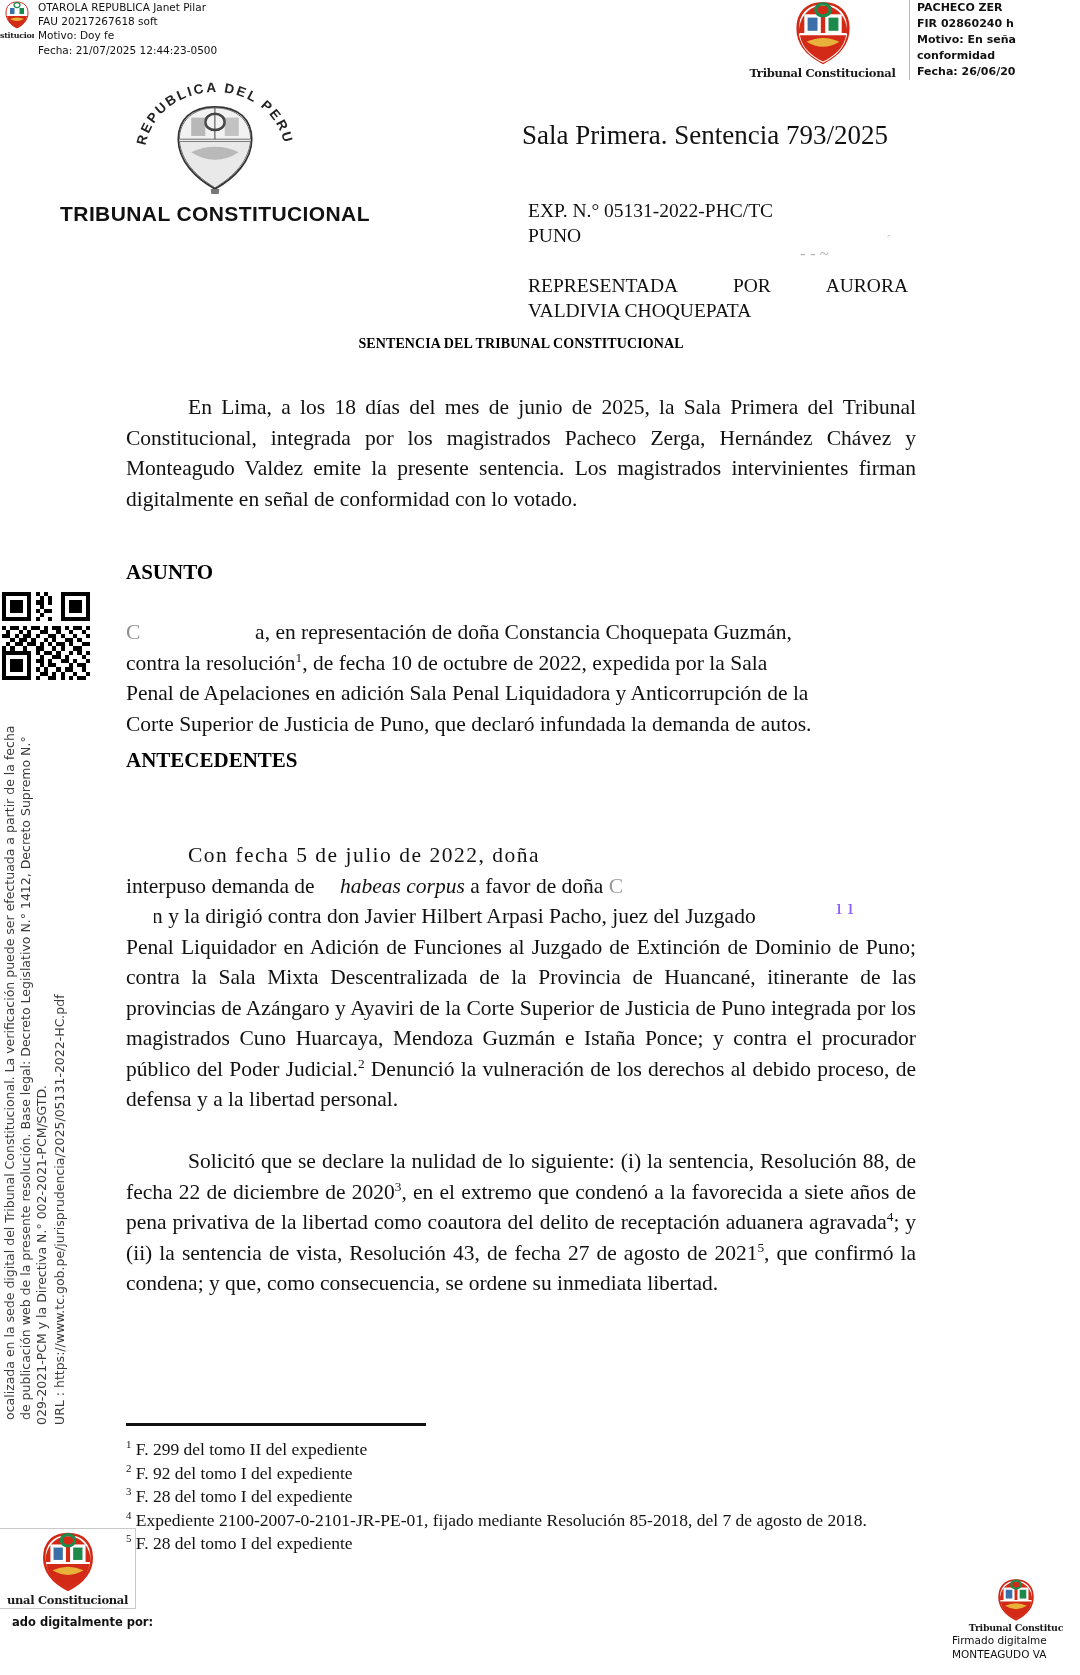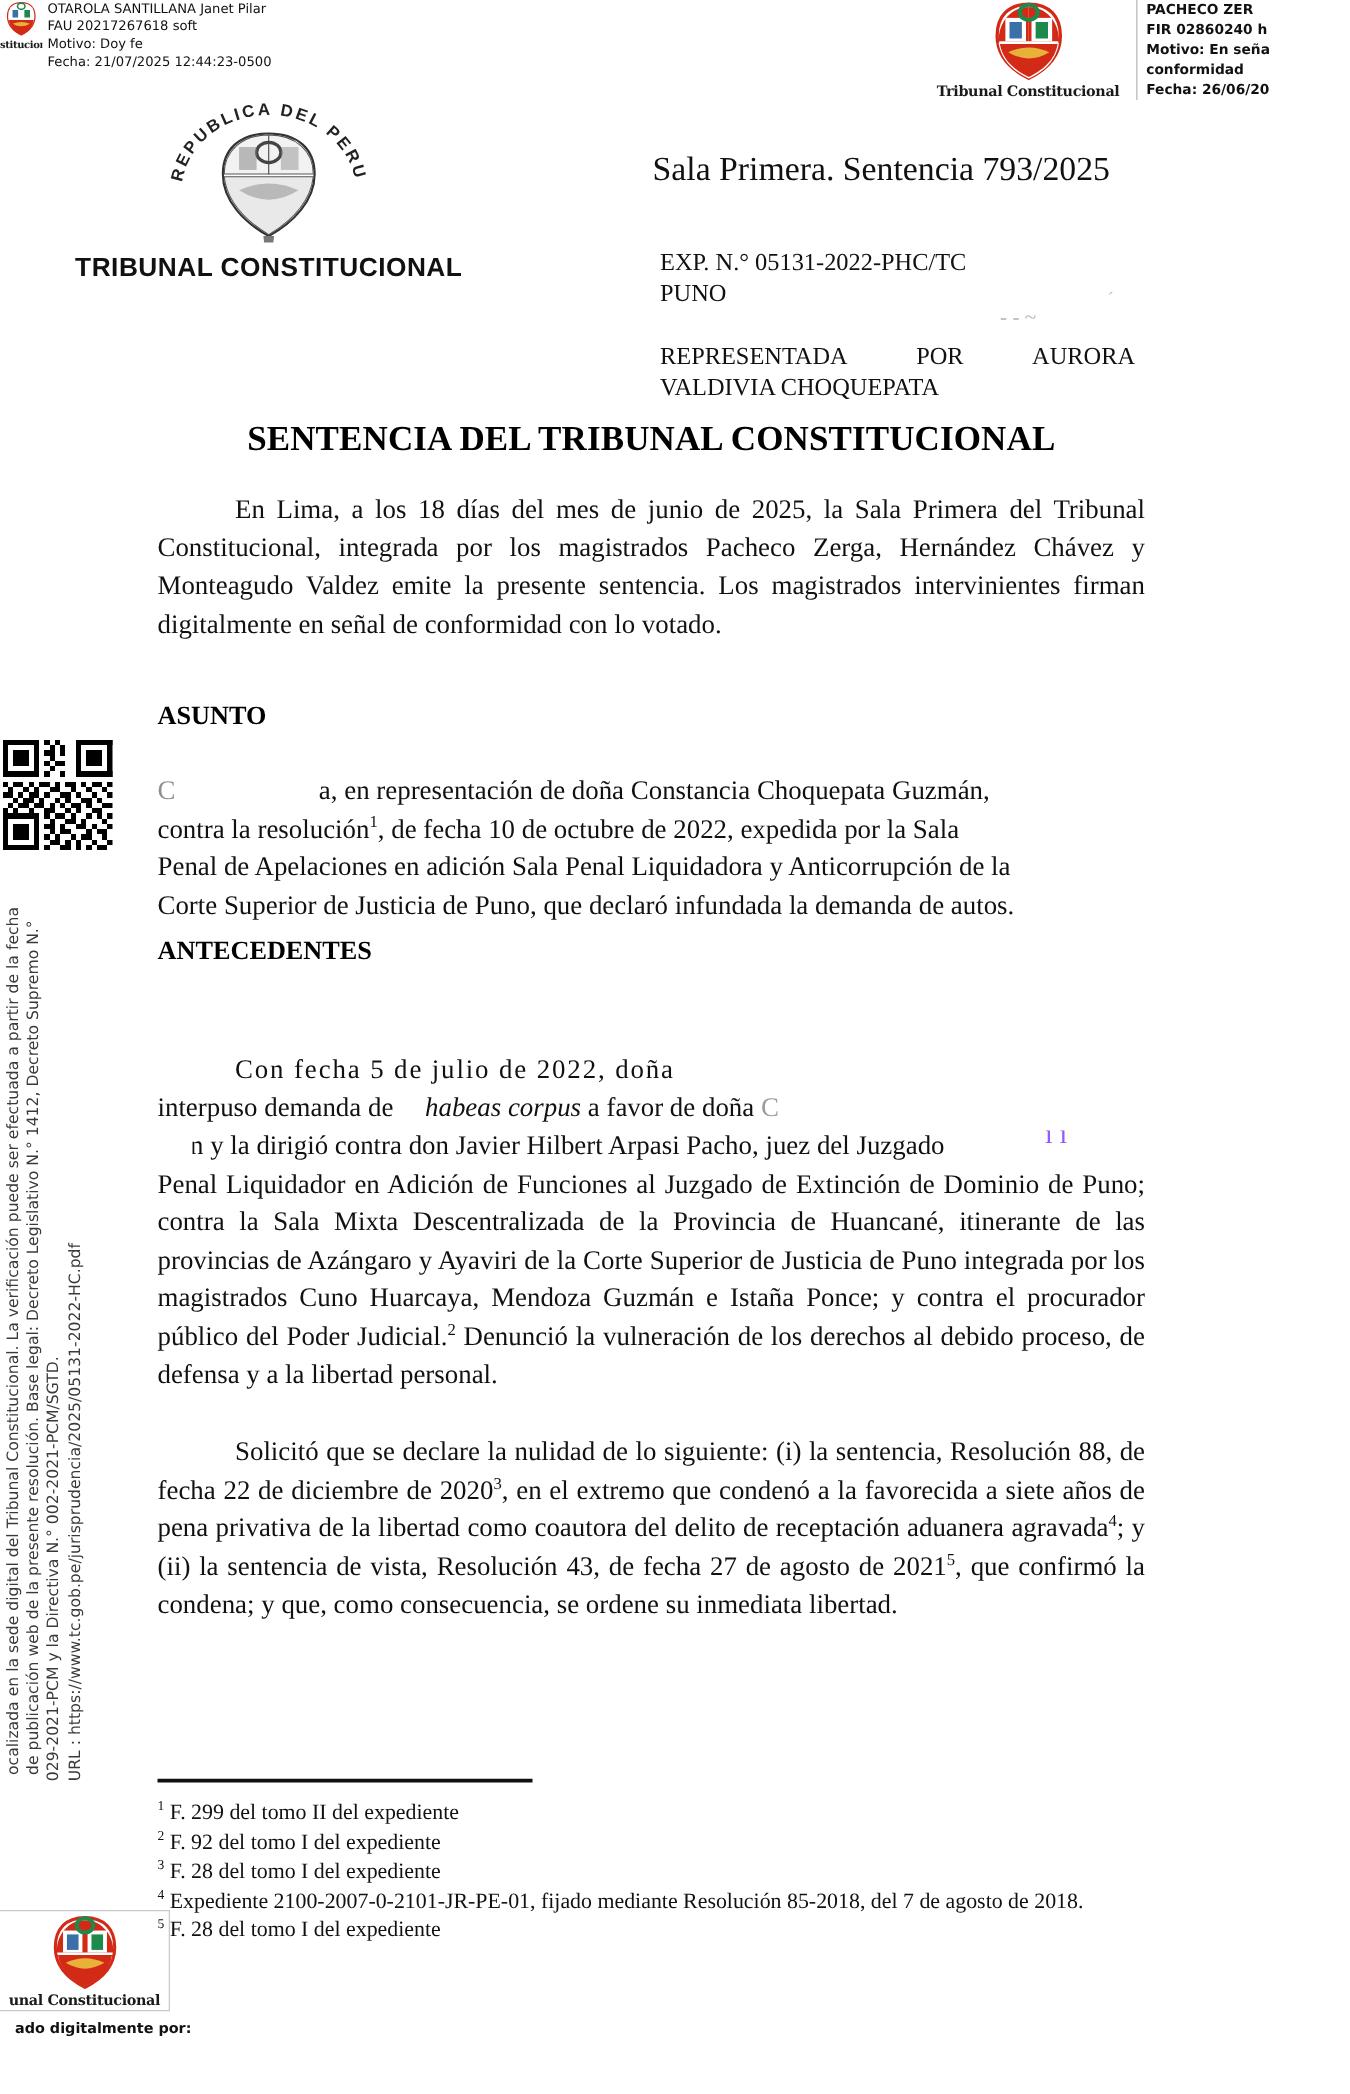--- a/index.html
+++ b/index.html
@@ -117,21 +117,21 @@
     text-align-last: justify;
   }
 
   
   .doc-title {
     position: absolute;
     left: 126px; top: 336px;
     width: 790px;
     text-align: center;
     font-weight: bold;
-    font-size: 28px;
+    font-size: 14px;
     letter-spacing: 0.1px;
     color: #000;
   }
   .para {
     position: absolute;
     width: 790px;
     left: 126px;
     font-size: 21.5px;
     line-height: 30.5px;
     text-align: justify;
@@ -278,21 +278,21 @@
         <rect x="32" y="12" width="16" height="18" fill="#ffffff"></rect>
         <path d="M10 32 L50 32 C48 44 40 52 30 56 C20 52 12 44 10 32 Z" fill="#d32a17"></path>
         <ellipse cx="30" cy="10" rx="6" ry="5" fill="none" stroke="#1b8a4a" stroke-width="2.5"></ellipse>
         <rect x="16" y="16" width="9" height="12" fill="#3a6fa8"></rect>
         <rect x="35" y="16" width="9" height="12" fill="#1b8a4a"></rect>
         <path d="M16 38 Q30 32 44 38 Q30 46 16 38 Z" fill="#e8b13a"></path>
       </svg>
       <div class="tc-gothic">stitucional</div>
     </div>
     <div class="sig-text">
-      <div>OTAROLA SANTILLANA Janet Pilar</div>
+      <div>OTAROLA REPUBLICA Janet Pilar</div>
       <div>FAU 20217267618 soft</div>
       <div>Motivo: Doy fe</div>
       <div>Fecha: 21/07/2025 12:44:23-0500</div>
     </div>
   </div>
 
   <div class="sig-tr">
     <div class="crest-block">
       <svg class="crest" width="66" height="66" viewBox="0 0 60 60">
         <path d="M30 3 C15 3 7 12 7 26 C7 41 18 51 30 57 C42 51 53 41 53 26 C53 12 45 3 30 3 Z" fill="#ffffff" stroke="#d32a17" stroke-width="2.4"></path>
@@ -545,14 +545,31 @@
         <ellipse cx="30" cy="9" rx="6.5" ry="5.5" fill="none" stroke="#1b8a4a" stroke-width="3"></ellipse>
         <rect x="16" y="16" width="9" height="12" fill="#3a6fa8"></rect>
         <rect x="35" y="16" width="9" height="12" fill="#1b8a4a"></rect>
         <path d="M15 38 Q30 31 45 38 Q30 47 15 38 Z" fill="#e8b13a"></path>
       </svg>
       <div class="tc-gothic-lg">unal Constitucional</div>
     </div>
     <div class="cap">ado digitalmente por:</div>
   </div>
 
+  <div class="sig-br">
+    <svg class="crest" width="44" height="44" viewBox="0 0 60 60">
+      <path d="M30 3 C15 3 7 12 7 26 C7 41 18 51 30 57 C42 51 53 41 53 26 C53 12 45 3 30 3 Z" fill="#ffffff" stroke="#d32a17" stroke-width="2.4"></path>
+      <path d="M8 30 L30 30 L30 5 C18 5 8 15 8 30 Z" fill="#d32a17"></path>
+      <path d="M52 30 L30 30 L30 5 C42 5 52 15 52 30 Z" fill="#d32a17"></path>
+      <rect x="13" y="13" width="15" height="17" fill="#ffffff"></rect>
+      <rect x="32" y="13" width="15" height="17" fill="#ffffff"></rect>
+      <path d="M9 32 L51 32 C49 44 40 51 30 56 C20 51 11 44 9 32 Z" fill="#d32a17"></path>
+      <ellipse cx="30" cy="9" rx="6.5" ry="5.5" fill="none" stroke="#1b8a4a" stroke-width="3"></ellipse>
+      <rect x="16" y="16" width="9" height="12" fill="#3a6fa8"></rect>
+      <rect x="35" y="16" width="9" height="12" fill="#1b8a4a"></rect>
+      <path d="M15 38 Q30 31 45 38 Q30 47 15 38 Z" fill="#e8b13a"></path>
+    </svg>
+    <div class="tc-gothic-md">Tribunal Constituc</div>
+    <div class="cap">Firmado digitalme</div>
+    <div class="cap">MONTEAGUDO VA</div>
+  </div>
 
 </div>
 
 </body></html>

